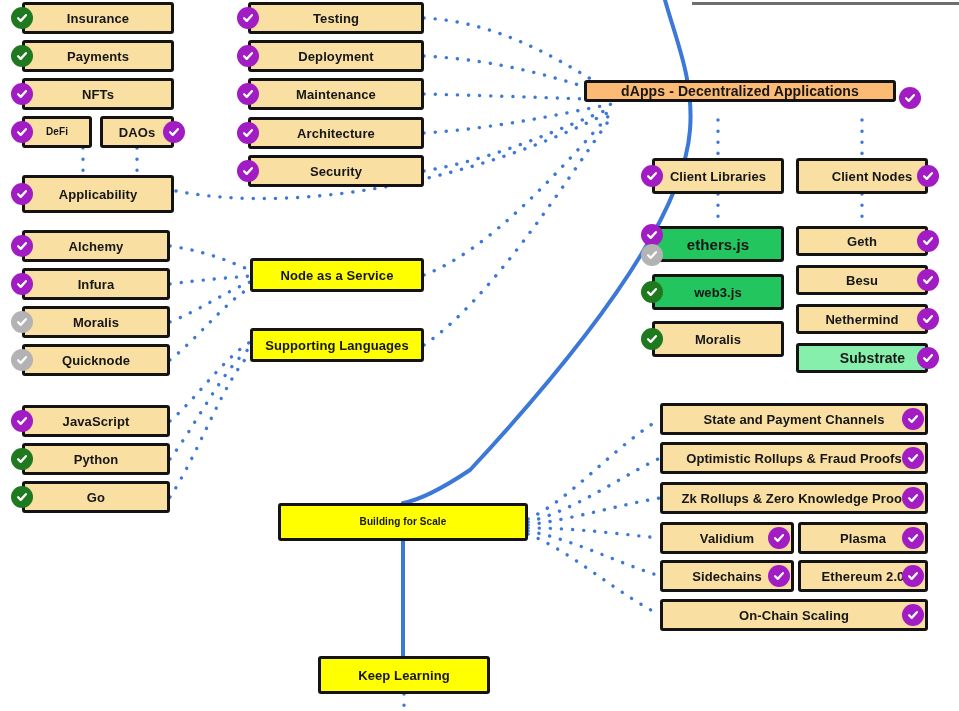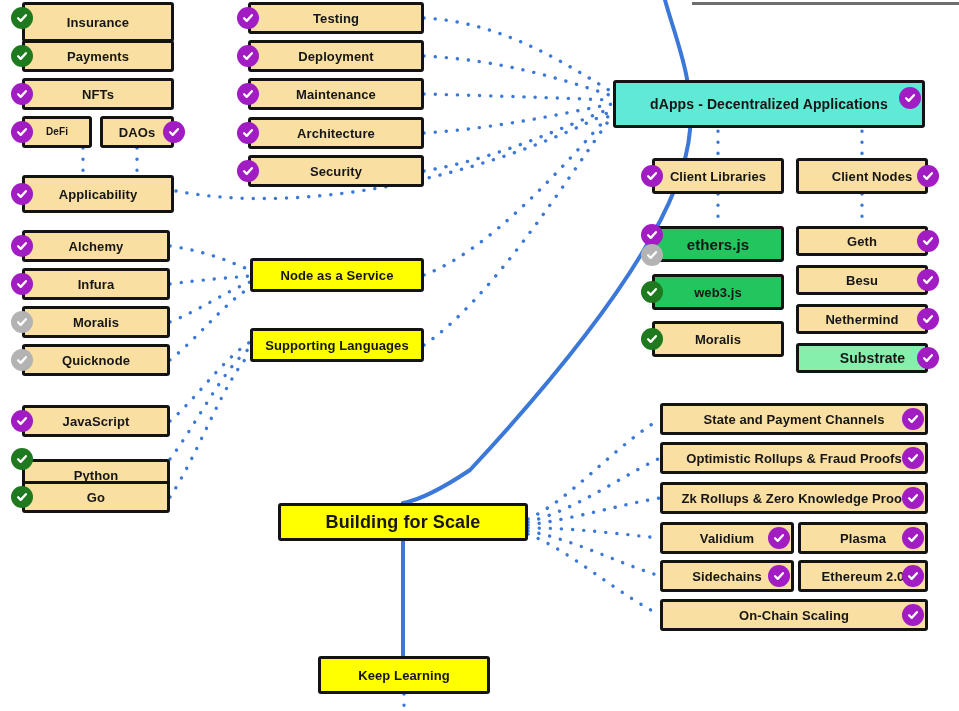--- a/index.html
+++ b/index.html
@@ -104,21 +104,21 @@
         <path d="M83,148 L83,175"></path>
         <path d="M137,148 L137,175"></path>
         <path d="M404,694 L404,711"></path>
       </g>
     <path id="spine" fill="none" stroke="#3b78d8" stroke-width="4" stroke-linecap="round" d="M665,0 C 676,40 694,80 690,130 C 684,210 600,330 470,470 C 440,490 420,500 403,503 M403,541 L403,656"></path>
   </svg>
 
   <div class="topline" style="left: 692px; top: 2px; width: 267px; background: rgb(110, 110, 110);"></div>
 
   <div id="nodes">
-      <div class="node sub" style="left: 22px; top: 2px; width: 152px; height: 40px; font-size: 13px; background: rgb(249, 223, 162); border-color: rgb(19, 19, 19);">
+      <div class="node sub" style="left: 22px; top: 2px; width: 152px; height: 32px; font-size: 13px; background: rgb(249, 223, 162); border-color: rgb(19, 19, 19);">
         <span class="label">Insurance</span>
       </div>
       <span class="badge" style="background: rgb(31, 122, 31); left: 11px; top: 7px;">
         <svg width="14" height="14" viewBox="0 0 14 14">
           <path d="M3.1 7.3 L5.7 9.9 L10.9 4.2" fill="none" stroke="#ffffff" stroke-width="2.3" stroke-linecap="round" stroke-linejoin="round"></path>
         </svg>
       </span>
       <div class="node sub" style="left: 22px; top: 40px; width: 152px; height: 32px; font-size: 13px; background: rgb(249, 223, 162); border-color: rgb(19, 19, 19);">
         <span class="label">Payments</span>
       </div>
@@ -192,21 +192,21 @@
         </svg>
       </span>
       <div class="node sub" style="left: 22px; top: 405px; width: 148px; height: 32px; font-size: 13px; background: rgb(249, 223, 162); border-color: rgb(19, 19, 19);">
         <span class="label">JavaScript</span>
       </div>
       <span class="badge" style="background: rgb(162, 28, 196); left: 11px; top: 410px;">
         <svg width="14" height="14" viewBox="0 0 14 14">
           <path d="M3.1 7.3 L5.7 9.9 L10.9 4.2" fill="none" stroke="#ffffff" stroke-width="2.3" stroke-linecap="round" stroke-linejoin="round"></path>
         </svg>
       </span>
-      <div class="node sub" style="left: 22px; top: 443px; width: 148px; height: 32px; font-size: 13px; background: rgb(249, 223, 162); border-color: rgb(19, 19, 19); margin-top: 16px;">
+      <div class="node sub" style="left: 22px; top: 443px; width: 148px; height: 32px; font-size: 13px; background: rgb(249, 223, 162); border-color: rgb(19, 19, 19);">
         <span class="label">Python</span>
       </div>
       <span class="badge" style="background: rgb(31, 122, 31); left: 11px; top: 448px;">
         <svg width="14" height="14" viewBox="0 0 14 14">
           <path d="M3.1 7.3 L5.7 9.9 L10.9 4.2" fill="none" stroke="#ffffff" stroke-width="2.3" stroke-linecap="round" stroke-linejoin="round"></path>
         </svg>
       </span>
       <div class="node sub" style="left: 22px; top: 481px; width: 148px; height: 32px; font-size: 13px; background: rgb(249, 223, 162); border-color: rgb(19, 19, 19);">
         <span class="label">Go</span>
       </div>
@@ -254,27 +254,27 @@
         <svg width="14" height="14" viewBox="0 0 14 14">
           <path d="M3.1 7.3 L5.7 9.9 L10.9 4.2" fill="none" stroke="#ffffff" stroke-width="2.3" stroke-linecap="round" stroke-linejoin="round"></path>
         </svg>
       </span>
       <div class="node topic" style="left: 250px; top: 258px; width: 174px; height: 34px; font-size: 13px; background: rgb(255, 255, 0); border-color: rgb(19, 19, 19);">
         <span class="label">Node as a Service</span>
       </div>
       <div class="node topic" style="left: 250px; top: 328px; width: 174px; height: 34px; font-size: 13px; background: rgb(255, 255, 0); border-color: rgb(19, 19, 19);">
         <span class="label">Supporting Languages</span>
       </div>
-      <div class="node topic" style="left: 278px; top: 503px; width: 250px; height: 38px; font-size: 18px; background: rgb(255, 255, 0); border-color: rgb(19, 19, 19); text-align: right;">
+      <div class="node topic" style="left: 278px; top: 503px; width: 250px; height: 38px; font-size: 10px; background: rgb(255, 255, 0); border-color: rgb(19, 19, 19); text-align: right;">
         <span class="label">Building for Scale</span>
       </div>
       <div class="node topic" style="left: 318px; top: 656px; width: 172px; height: 38px; font-size: 13px; background: rgb(255, 255, 0); border-color: rgb(19, 19, 19);">
         <span class="label">Keep Learning</span>
       </div>
-      <div class="node topic" style="left: 613px; top: 80px; width: 312px; height: 48px; font-size: 14px; background: #5eead4; border-color: rgb(19, 19, 19);">
+      <div class="node topic" style="left: 584px; top: 80px; width: 312px; height: 22px; font-size: 14px; background: #fdba74; border-color: rgb(19, 19, 19);">
         <span class="label">dApps - Decentralized Applications</span>
       </div>
       <span class="badge" style="background: rgb(162, 28, 196); left: 899px; top: 87px;">
         <svg width="14" height="14" viewBox="0 0 14 14">
           <path d="M3.1 7.3 L5.7 9.9 L10.9 4.2" fill="none" stroke="#ffffff" stroke-width="2.3" stroke-linecap="round" stroke-linejoin="round"></path>
         </svg>
       </span>
       <div class="node sub" style="left: 652px; top: 158px; width: 132px; height: 36px; font-size: 13px; background: rgb(249, 223, 162); border-color: rgb(19, 19, 19);">
         <span class="label">Client Libraries</span>
       </div>

